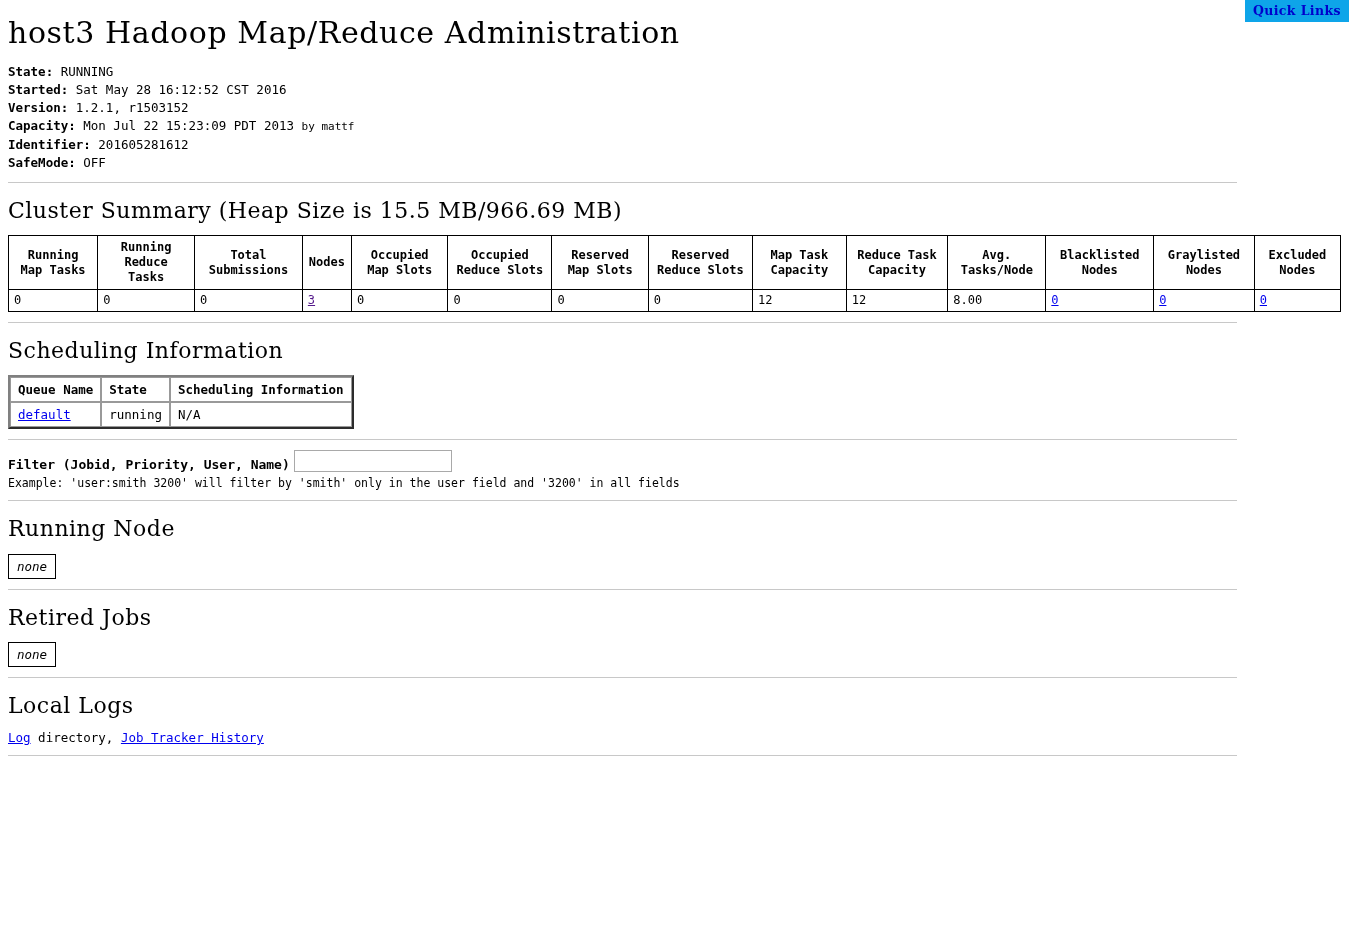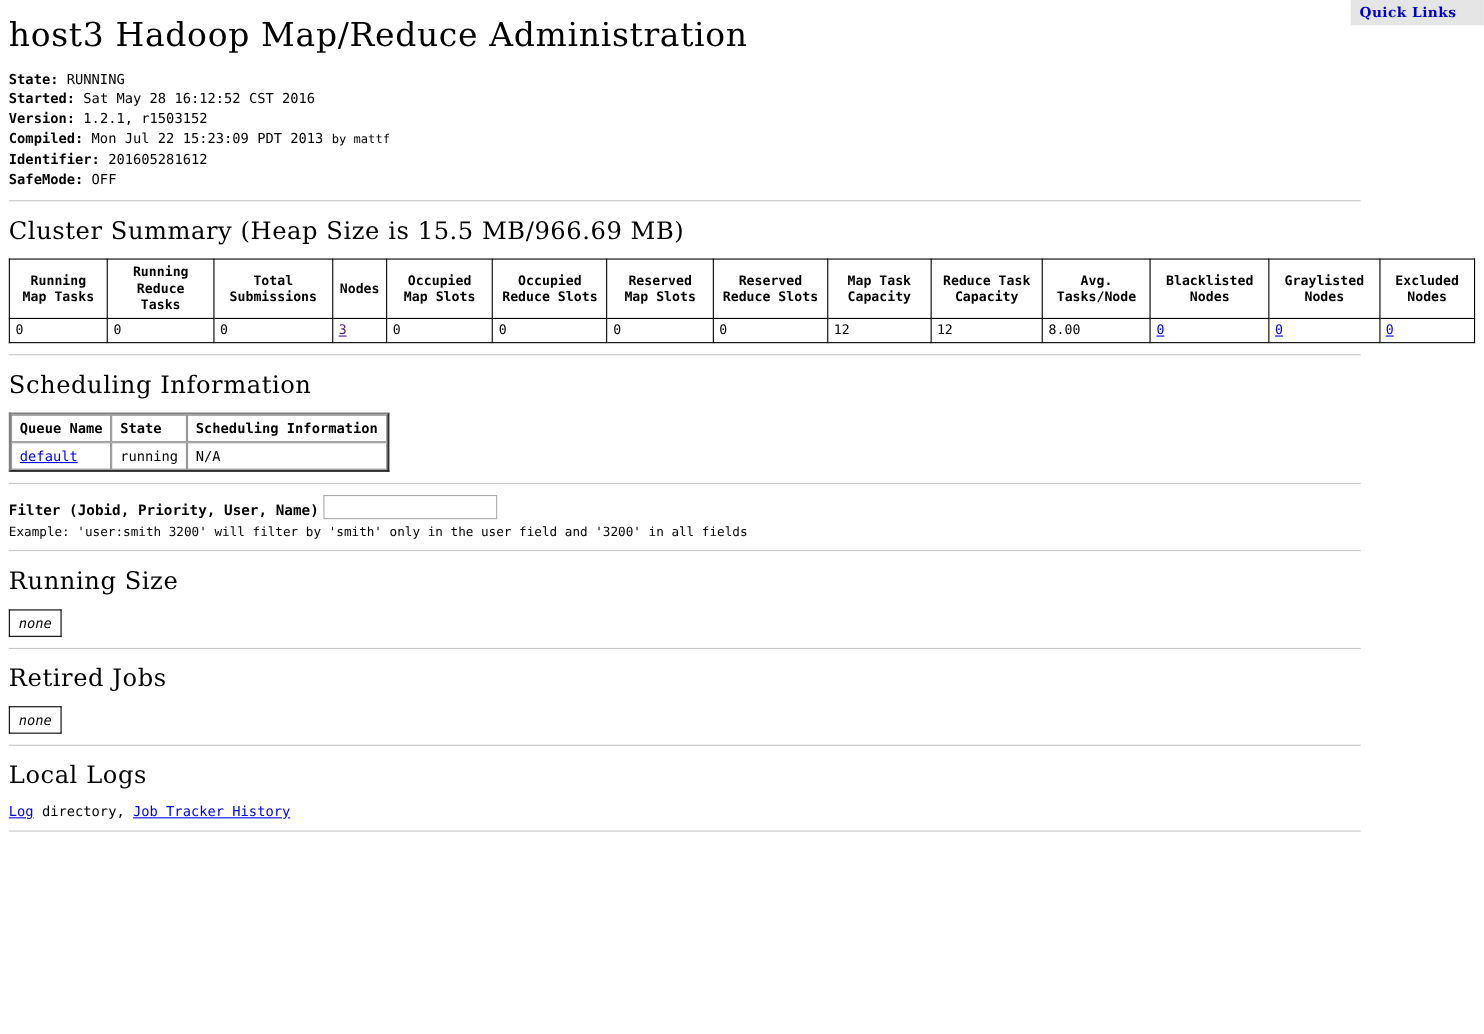--- a/index.html
+++ b/index.html
@@ -16,22 +16,22 @@
     color: #000000;
     overflow: hidden;
     position: relative;
   }
 
   
   .quicklinks-bar {
     position: absolute;
     top: 0;
     right: 0;
-    background: #e5e5e5;
-    padding: 3px 25px 4px 8px;
+    background: #0ea5e9;
+    padding: 3px 8px 4px 8px;
     text-align: right;
   }
   .quicklinks-bar a {
     font-family: "DejaVu Serif", serif;
     font-weight: bold;
     font-size: 12.5px;
     color: #0000cc;
     text-decoration: none;
     letter-spacing: 0.4px;
   }
@@ -218,21 +218,21 @@
     </div>
     <div class="status-line">
       <b>Started:</b>
       <span>Sat May 28 16:12:52 CST 2016</span>
     </div>
     <div class="status-line">
       <b>Version:</b>
       <span>1.2.1, r1503152</span>
     </div>
     <div class="status-line">
-      <b>Compiled:</b>
+      <b>Capacity:</b>
       <span>Mon Jul 22 15:23:09 PDT 2013</span>
       <span class="status-small">by mattf</span>
     </div>
     <div class="status-line">
       <b>Identifier:</b>
       <span>201605281612</span>
     </div>
     <div class="status-line">
       <b>SafeMode:</b>
       <span>OFF</span>
@@ -306,21 +306,21 @@
   <hr class="sep">
 
   <div class="filter-row">
     <span>Filter (Jobid, Priority, User, Name)</span>
     <input type="text" class="filter-input" value="" style="">
   </div>
   <div class="filter-example">Example: 'user:smith 3200' will filter by 'smith' only in the user field and '3200' in all fields</div>
 
   <hr class="sep">
 
-  <h2 class="section-title">Running Size</h2>
+  <h2 class="section-title">Running Node</h2>
   <table class="nonebox">
     <tbody>
         <tr>
       <td>none</td>
     </tr>
       </tbody>
   </table>
 
   <hr class="sep">
 

